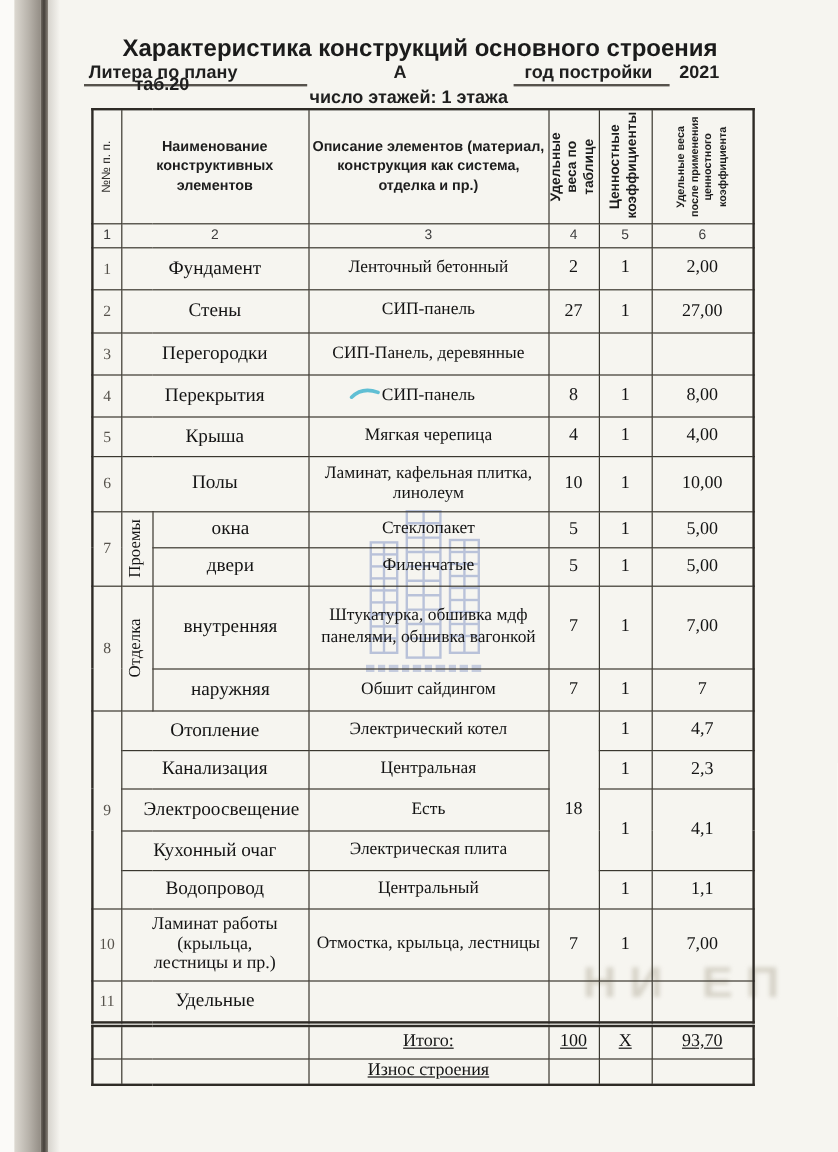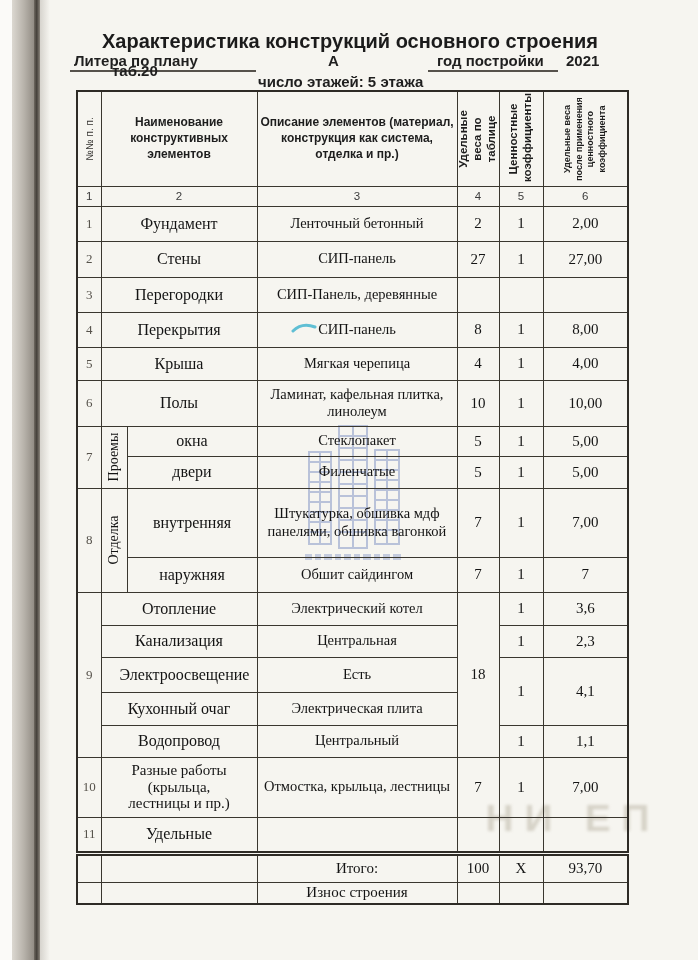--- a/index.html
+++ b/index.html
@@ -17,21 +17,21 @@
   .abs{position:absolute;}
 
   .title{left:40px;top:30px;width:620px;text-align:center;
          font-family:"Liberation Sans",sans-serif;font-weight:bold;font-size:20px;color:#1b1b1b;}
   .hline{font-family:"Liberation Sans",sans-serif;font-weight:bold;font-size:15px;color:#1f1f1f;white-space:nowrap;}
   .u-litera{left:70px;top:70px;width:186px;border-top:2px solid #56524c;}
   .u-year{left:428px;top:70px;width:130px;border-top:2px solid #56524c;}
 
   table{border-collapse:collapse;table-layout:fixed;background:transparent;}
   .main-table{left:76px;top:90px;width:551px;border:2px solid #2e2b26;}
-  .totals-table{left:76px;top:854px;width:551px;border:2px solid #2e2b26;}
+  .totals-table{left:76px;top:854px;width:551px;border:2px solid #2e2b26;text-decoration:underline;}
   td{border:1px solid #3a372f;padding:0;text-align:center;vertical-align:middle;
      position:relative;overflow:hidden;color:#141414;}
   .num{font-size:13px;color:#56524b;}
   .name{font-size:16px;padding:1px 18px;line-height:1.12;}
   .desc{font-size:14.5px;line-height:1.18;padding:1px 6px;margin-left:30px;}
   .val{font-size:15px;}
   .colnums td{font-family:"Liberation Sans",sans-serif;font-size:11.5px;color:#3c3c3c;}
 
   .rot{position:absolute;left:50%;top:50%;transform:translate(-50%,-50%) rotate(-90deg);
        text-align:center;white-space:normal;}
@@ -112,21 +112,21 @@
   <div class="abs faint-wm">НИ ЕП</div>
 
   <div class="abs title">Характеристика конструкций основного строения</div>
   <div class="abs hline" style="left:74px;top:52px;">Литера по плану</div>
   <div class="abs u-litera"></div>
   <div class="abs hline" style="left:328px;top:52px;">А</div>
   <div class="abs hline" style="left:437px;top:52px;">год постройки</div>
   <div class="abs u-year"></div>
   <div class="abs hline" style="left:566px;top:52px;">2021</div>
   <div class="abs hline" style="left:112px;top:62px;">таб.20</div>
-  <div class="abs hline" style="left:258px;top:73px;">число этажей: 5 этажа</div>
+  <div class="abs hline" style="left:258px;top:73px;">число этажей: 1 этажа</div>
 
   <table class="abs main-table">
     <colgroup>
       <col style="width:24px">
         <col style="width:26px">
         <col style="width:130px">
       <col style="width:200px">
         <col style="width:42px">
         <col style="width:44px">
         <col style="width:85px">
@@ -248,21 +248,21 @@
       <td class="val">1</td>
       <td class="val">7</td>
     </tr>
 
     <tr style="height:33px">
       <td class="num" rowspan="5">9</td>
       <td colspan="2" class="name">Отопление</td>
       <td class="desc">Электрический котел</td>
       <td class="val" rowspan="5">18</td>
       <td class="val">1</td>
-      <td class="val">3,6</td>
+      <td class="val">4,7</td>
     </tr>
     <tr style="height:32px">
       <td colspan="2" class="name">Канализация</td>
       <td class="desc">Центральная</td>
       <td class="val">1</td>
       <td class="val">2,3</td>
     </tr>
     <tr style="height:35px">
       <td colspan="2" class="name">Электроосвещение</td>
       <td class="desc">Есть</td>
@@ -275,21 +275,21 @@
     </tr>
     <tr style="height:32px">
       <td colspan="2" class="name">Водопровод</td>
       <td class="desc">Центральный</td>
       <td class="val">1</td>
       <td class="val">1,1</td>
     </tr>
 
     <tr style="height:60px">
       <td class="num">10</td>
-      <td colspan="2" class="name" style="font-size:15px">Разные работы (крыльца, лестницы и пр.)</td>
+      <td colspan="2" class="name" style="font-size:15px">Ламинат работы (крыльца, лестницы и пр.)</td>
       <td class="desc">Отмостка, крыльца, лестницы</td>
       <td class="val">7</td>
       <td class="val">1</td>
       <td class="val">7,00</td>
     </tr>
     <tr style="height:35px">
       <td class="num">11</td>
       <td colspan="2" class="name">Удельные</td>
       <td class="desc"></td>
       <td class="val"></td>

